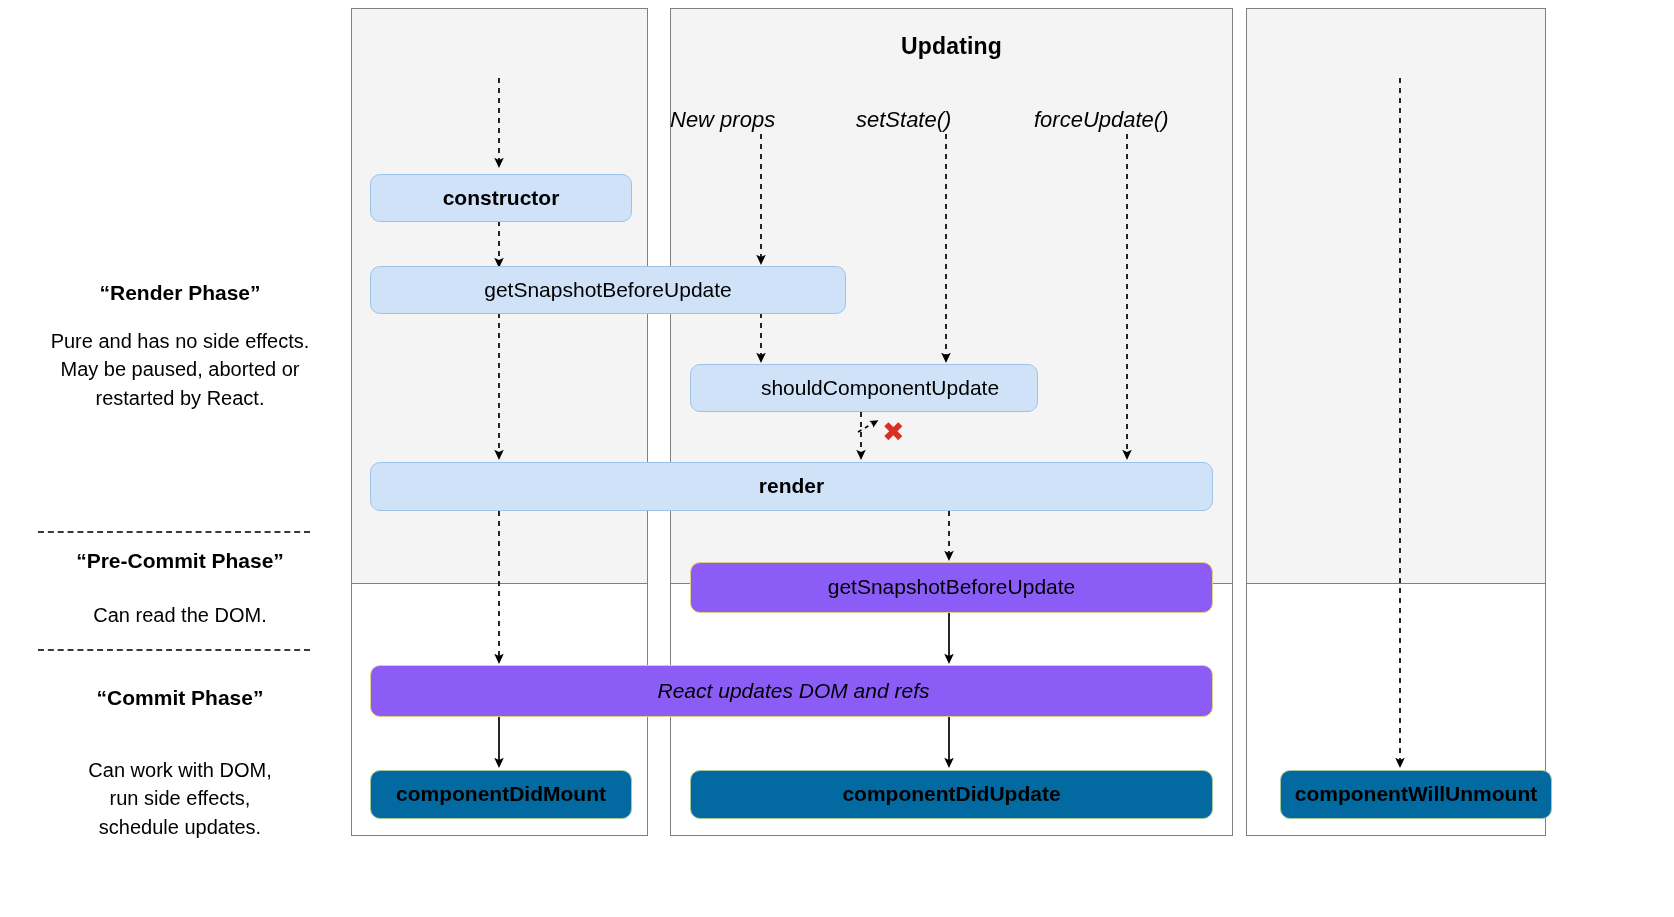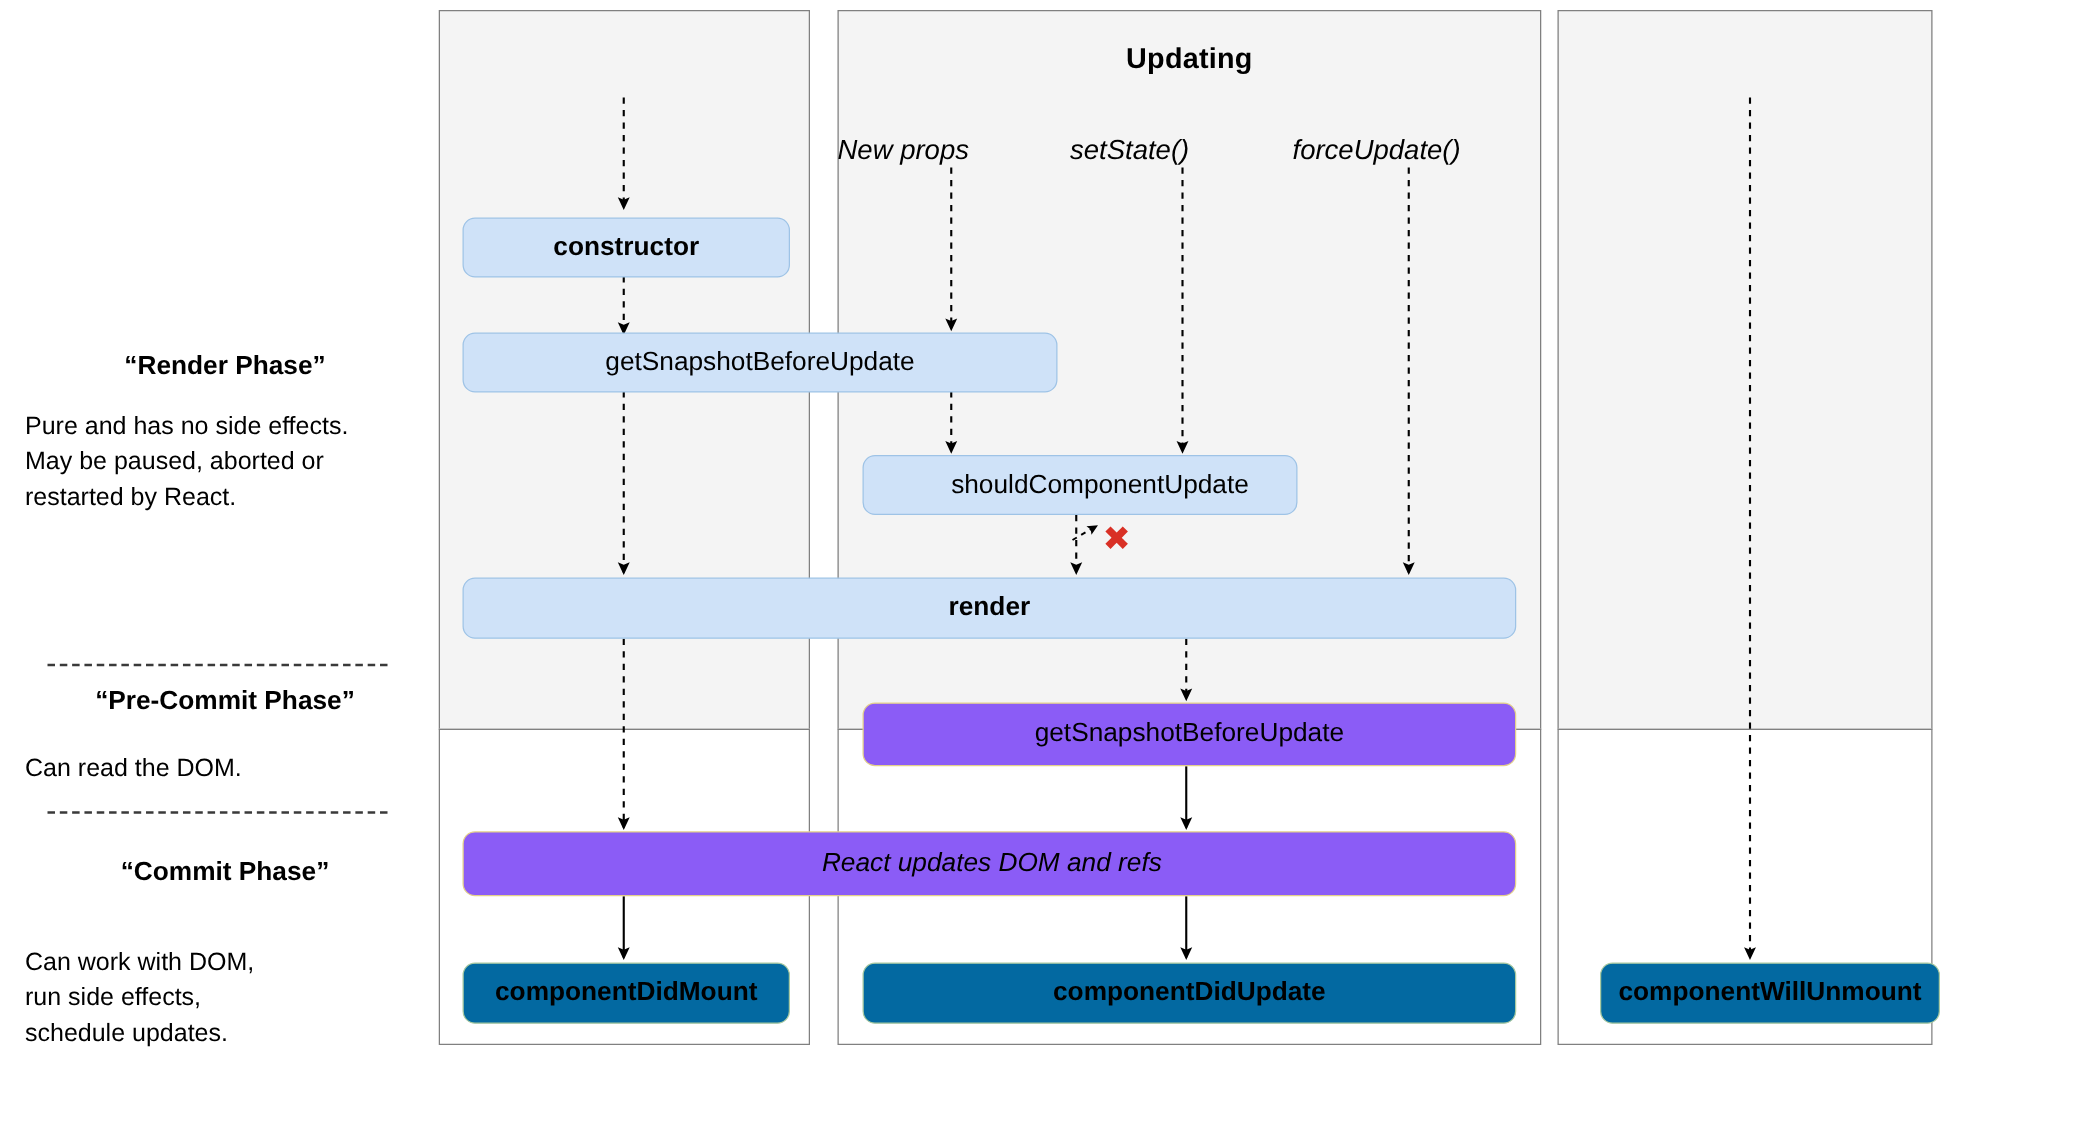--- a/index.html
+++ b/index.html
@@ -72,21 +72,21 @@
   
   .phase-title {
     position: absolute;
     text-align: center;
     font-weight: bold;
     font-size: 21px;
     white-space: nowrap;
   }
   .phase-desc {
     position: absolute;
-    text-align: left;
+    text-align: center;
     font-size: 20px;
     line-height: 1.42;
   }
   .phase-sep {
     position: absolute;
     height: 0;
     border-top: 2px dashed #3a3a3a;
   }
 
   

